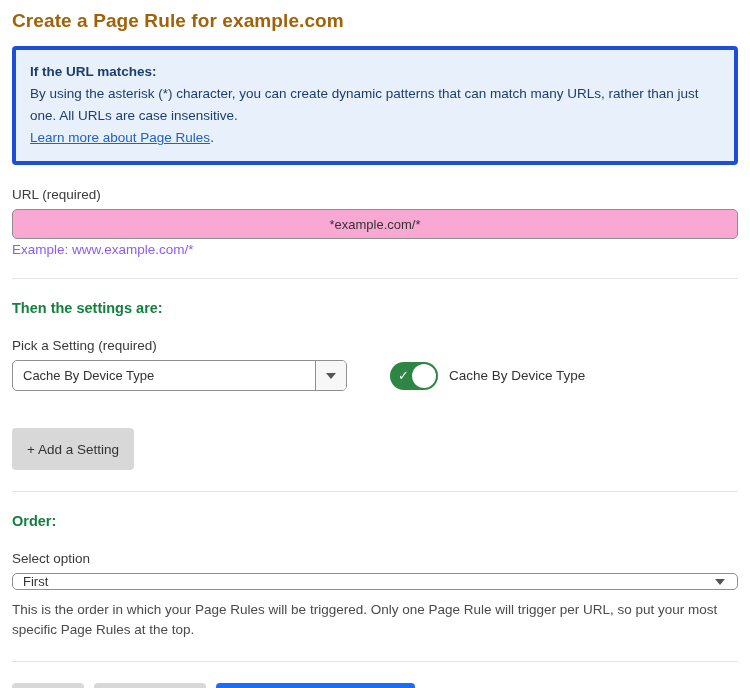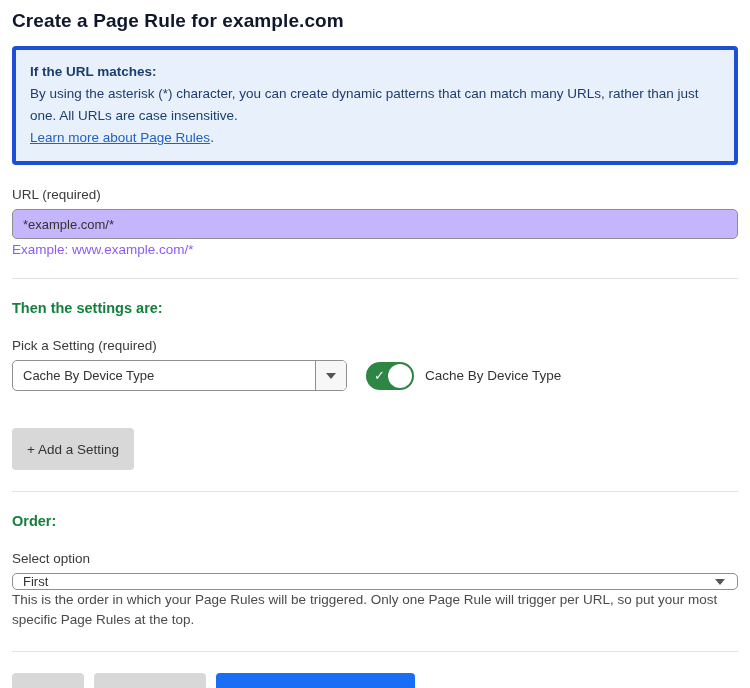--- a/index.html
+++ b/index.html
@@ -9,21 +9,21 @@
     font-family: "Liberation Sans", "DejaVu Sans", sans-serif;
     color: #333333;
     overflow: hidden;
   }
   .page { padding: 10px 12px 0 12px; }
 
   h1.page-title {
     margin: 0 0 14px 0;
     font-size: 19px;
     font-weight: 700;
-    color: #0f172a;
+    color: #a16207;
     letter-spacing: .1px;
   }
 
   .info-box {
     background: #e8f1fb;
     border: 4px solid #1d4ed8;
     border-radius: 4px;
     padding: 11px 14px 12px 14px;
     margin-bottom: 22px;
     color: #1d3d6e;
@@ -47,21 +47,22 @@
   .text-input {
     width: 100%;
     height: 30px;
     border: 1px solid #8f8f8f;
     border-radius: 5px;
     padding: 0 10px;
     font-size: 13px;
     color: #333333;
     font-family: "Liberation Sans", sans-serif;
     outline: none;
-    background: #c4b5fd;
+    background: #f9a8d4;
+    text-align: center;
   }
 
   .hint-text {
     font-size: 13.5px;
     color: #8b5cf6;
     margin-top: 3px;
   }
 
   .divider {
     border: none;
@@ -73,20 +74,21 @@
     font-size: 14.5px;
     font-weight: 700;
     color: #15803d;
     margin: 0 0 0 0;
   }
 
   .setting-row {
     display: flex;
     align-items: center;
     margin-top: 4px;
+    gap: 24px;
   }
 
   
   .split-select {
     display: flex;
     align-items: stretch;
     width: 335px;
     height: 31px;
     border: 1px solid #8f8f8f;
     border-radius: 5px;
@@ -191,21 +193,21 @@
   .wide-select .caret-down {
     position: absolute;
     right: 12px; top: 50%;
     margin-top: -3px;
   }
 
   .order-help {
     font-size: 13.5px;
     line-height: 20px;
     color: #4a4a4a;
-    margin-top: 0;
+    margin-top: 10px;
   }
 
   .footer-actions {
     display: flex;
     gap: 10px;
     margin-top: 0;
   }
 
   .mt-label { margin-top: 22px; }
 </style>

